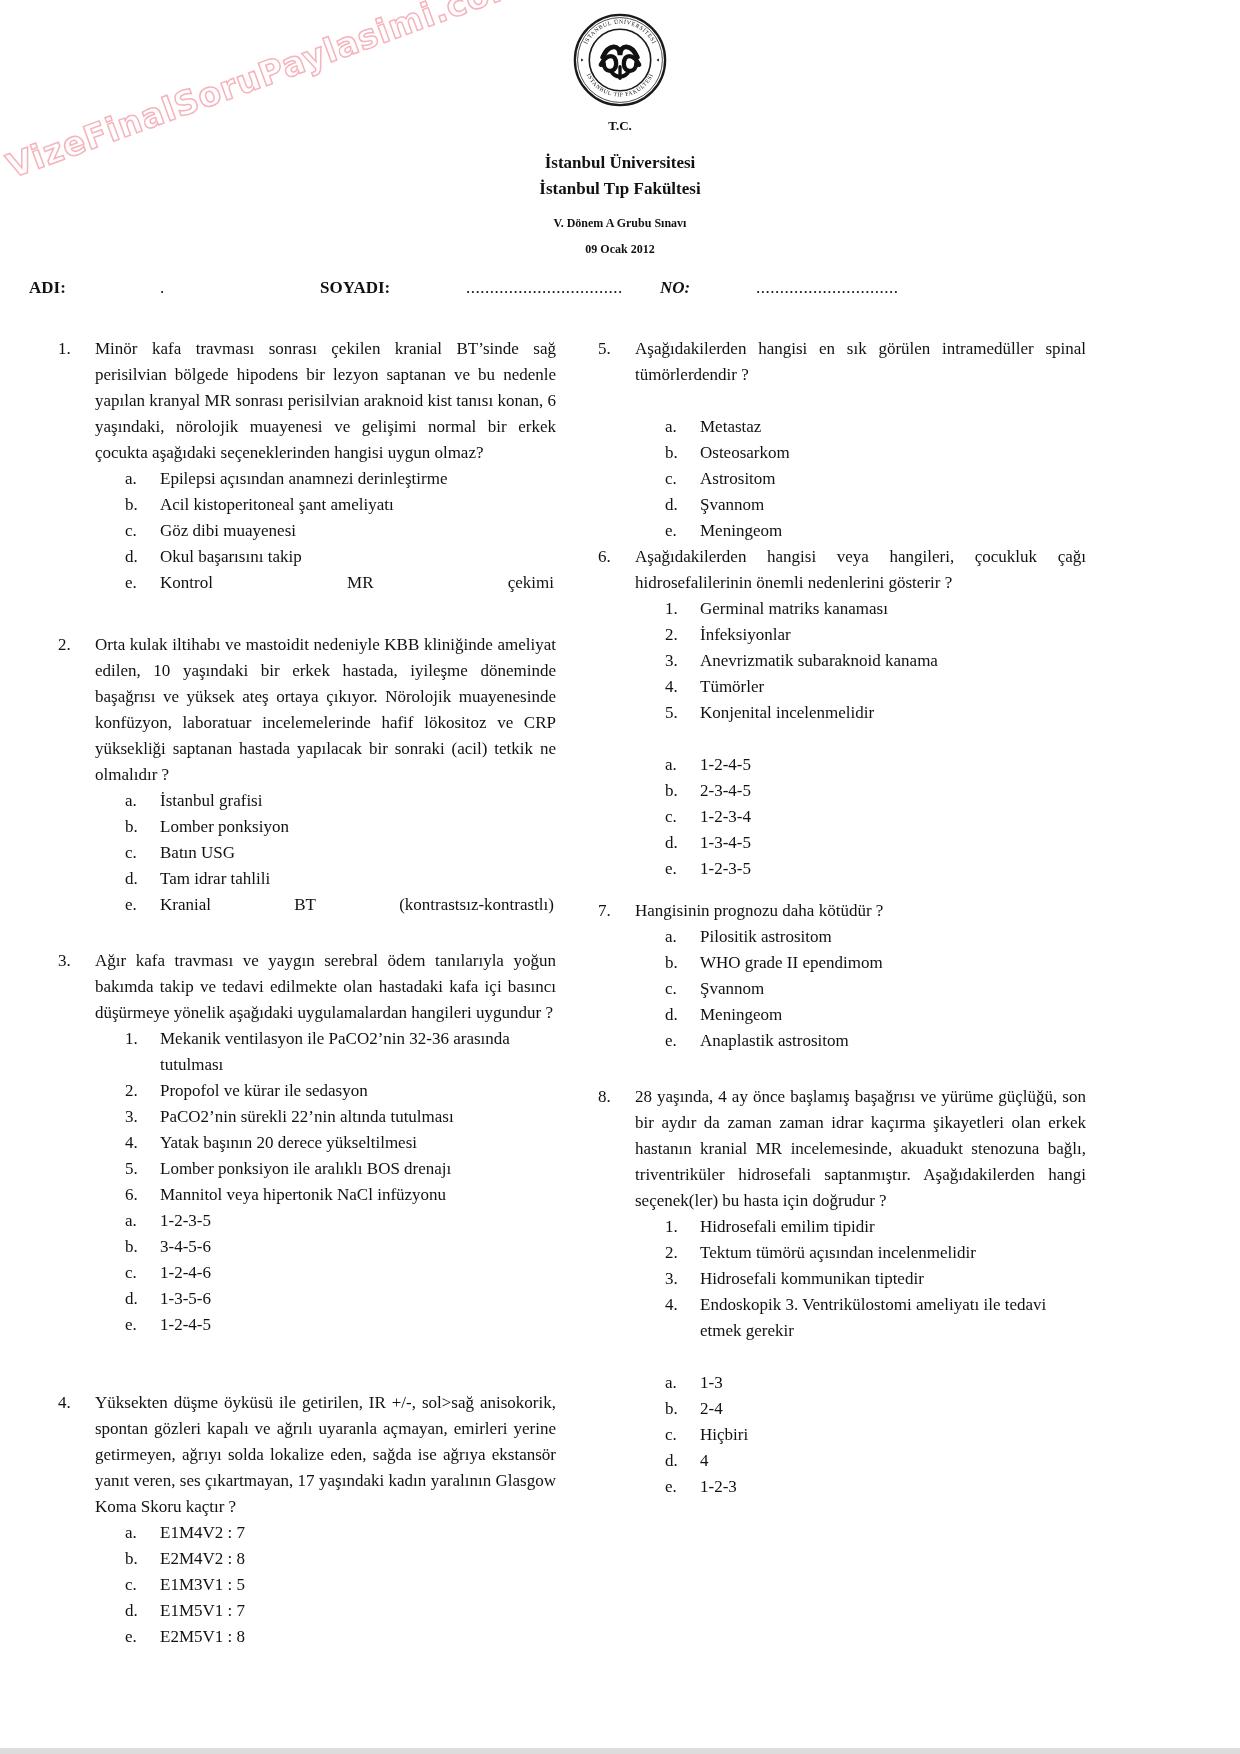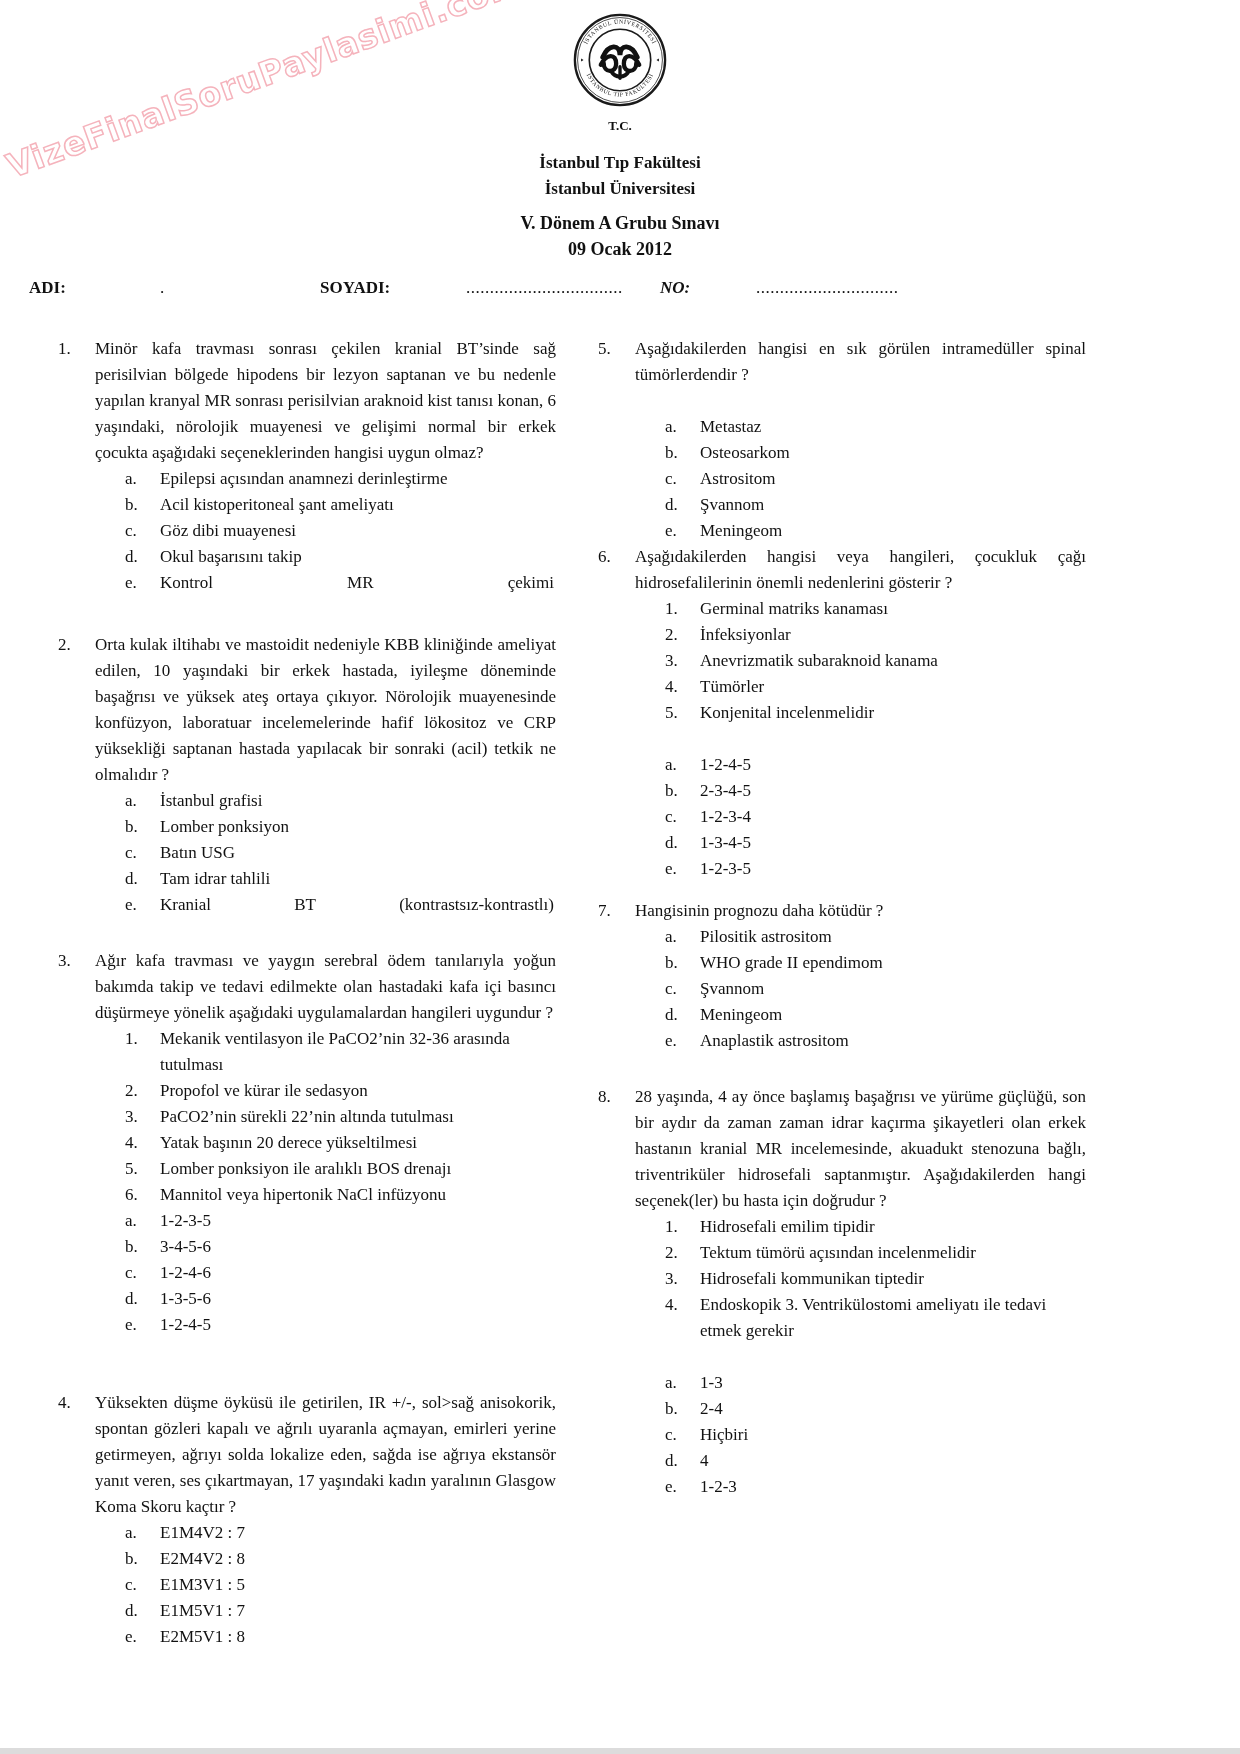--- a/index.html
+++ b/index.html
@@ -24,21 +24,21 @@
     color:#f5b3bc;
     -webkit-text-fill-color:#ffffff;
     -webkit-text-stroke:1.5px #f5b3bc;
     white-space:nowrap;
     z-index:1;
   }
   
   .seal{display:block;margin:12px auto 0;width:96px;height:96px;}
   .tc{ text-align:center;font-weight:bold;font-size:13px;line-height:20px;margin-top:8px;}
   .inst{ text-align:center;font-weight:bold;font-size:17px;line-height:26px;margin-top:14px;}
-  .exam{ text-align:center;font-weight:bold;font-size:18px;line-height:26px;margin-top:8px;}
+  .exam{ text-align:center;font-weight:bold;font-size:12px;line-height:26px;margin-top:8px;}
   
   .name-row{position:relative;height:24px;margin-top:16px;font-size:17px;}
   .name-row .lbl{font-weight:bold;position:absolute;top:0;}
   .name-row .val{position:absolute;top:0;}
   .adi-l{left:29px;} .adi-v{left:160px;}
   .soyadi-l{left:320px;} .soyadi-d{left:466px;letter-spacing:0.5px;}
   .no-l{left:660px;font-style:italic;} .no-d{left:756px;letter-spacing:0.5px;}
   
   .content{display:flex;margin-top:34px;}
   .col{font-size:17px;line-height:26px;}
@@ -89,22 +89,22 @@
       <path stroke-width="4.5" d="M30 55 C36 43, 46 43, 46 54 C46 64, 33 64, 33 53"></path>
       <path stroke-width="4.5" d="M70 55 C64 43, 54 43, 54 54 C54 64, 67 64, 67 53"></path>
       <path stroke-width="4" d="M41 62 C45 69, 55 69, 59 62"></path>
       <path stroke-width="3.5" d="M50 57 L50 69"></path>
     </g>
   </svg>
 
   <div class="tc">T.C.</div>
 
   <div class="inst">
+    <div>İstanbul Üniversitesi</div>
     <div>İstanbul Tıp Fakültesi</div>
-    <div>İstanbul Üniversitesi</div>
   </div>
 
   <div class="exam">
     <div>V. Dönem A Grubu Sınavı</div>
     <div>09 Ocak 2012</div>
   </div>
 
   <div class="name-row">
     <span class="lbl adi-l">ADI:</span>
     <span class="val adi-v">.</span>

